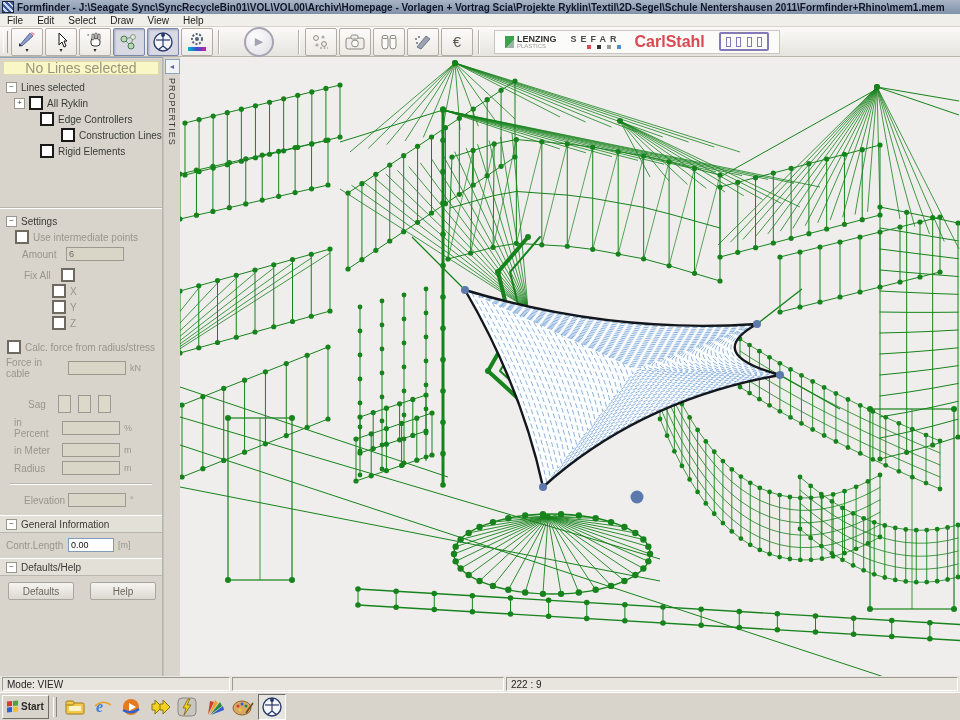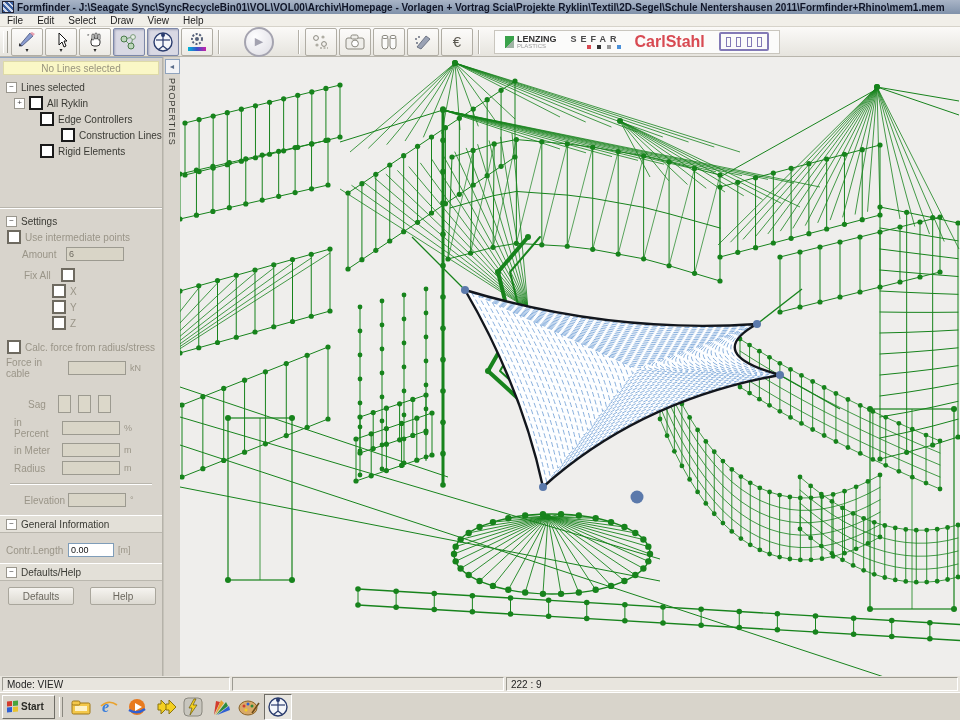--- a/index.html
+++ b/index.html
@@ -39,21 +39,21 @@
   .sefar-t{font-weight:bold;font-size:9px;letter-spacing:4px;color:#4a4a4a;}
   .sefar-sq{display:flex;gap:6px;margin-top:1px;}
   .sq{width:4px;height:4px;}
   .carlstahl{font-weight:bold;font-size:16px;color:#d84a52;}
   .logo4{width:42px;height:15px;border:2px solid #8279b6;border-radius:2px;display:flex;align-items:center;justify-content:space-around;padding:0 2px;}
   .logo4 i{display:block;width:3px;height:8px;border:1px solid #8279b6;}
   
   .panel{position:absolute;left:0;top:57px;width:163px;height:619px;background:#d8d4cc;
     border-right:1px solid #b5b2a9;box-sizing:border-box;border-top:1px solid #93a6c0;}
   .ybar{margin:3px 3px 4px 3px;height:12px;background:#faf7c6;border:1px solid #dedaa8;
-    display:flex;align-items:center;justify-content:center;color:#98947e;font-size:10px;}
+    display:flex;align-items:center;justify-content:center;color:#98947e;font-size:14px;}
   .sect-h{display:flex;align-items:center;gap:4px;padding:3px 0 2px 6px;color:#3a3a34;}
   .exp{width:9px;height:9px;border:1px solid #9a978e;background:#fff;color:#444;
     font-size:8px;line-height:7px;text-align:center;flex:0 0 auto;}
   .trow{display:flex;align-items:center;gap:4px;padding:1px 0 1px 0;}
   .cb{width:10px;height:10px;border:2px solid #1a1a1a;background:#fff;flex:0 0 auto;}
   .cb.dis{border:2px solid #6e6a60;}
   .lbl{color:#3a3a34;}
   .dis-l{color:#9a9588;}
   .hr{height:1px;background:#b9b6ad;border-bottom:1px solid #fff;margin:4px 0;}
   .frow{display:flex;align-items:center;padding:2px 6px;gap:4px;}
@@ -75,21 +75,21 @@
   
   .canvas{position:absolute;left:180px;top:57px;width:780px;height:619px;background:#efeeec;}
   
   .statusbar{position:absolute;left:0;top:676px;width:960px;height:16px;background:#e8e5de;
     display:flex;gap:2px;align-items:stretch;box-sizing:border-box;padding:1px 2px;}
   .scell{border:1px solid;border-color:#9c9a91 #fff #fff #9c9a91;display:flex;align-items:center;
     padding:0 4px;font-size:10px;color:#222;box-sizing:border-box;}
   
   .taskbar{position:absolute;left:0;top:692px;width:960px;height:28px;background:#d8d4cb;
     border-top:1px solid #fff;display:flex;align-items:center;box-sizing:border-box;}
-  .startbtn{height:22px;margin-left:2px;padding:0 10px 0 4px;display:flex;align-items:center;gap:3px;
+  .startbtn{height:22px;margin-left:2px;padding:0 4px 0 4px;display:flex;align-items:center;gap:3px;
     border:1px solid;border-color:#fff #6f6d66 #6f6d66 #fff;background:#d8d4cb;font-weight:bold;font-size:10px;}
   .flag{width:11px;height:11px;display:grid;grid-template-columns:5px 5px;grid-template-rows:5px 5px;gap:1px;transform:skewY(-6deg);}
   .flag i{display:block;}
   .qsep{width:2px;height:20px;border-left:1px solid #fff;border-right:1px solid #8a887f;margin:0 4px;}
   .qbtn{width:26px;height:24px;display:flex;align-items:center;justify-content:center;margin:0 1px;}
   .qbtn.pressed{border:1px solid;border-color:#6f6d66 #fff #fff #6f6d66;background:#e7e5df;}
 </style>
 </head>
 <body>
 
@@ -263,21 +263,21 @@
       <span class="cb"></span>
       <span class="lbl">Rigid Elements</span>
     </div>
 
     <div style="height:44px"></div>
     <div class="hr"></div>
     <div class="sect-h">
       <span class="exp">−</span>
       <span class="lbl">Settings</span>
     </div>
-    <div class="trow" style="padding-left:7px">
+    <div class="trow" style="padding-left:15px">
       <span class="cb dis"></span>
       <span class="dis-l">Use intermediate points</span>
     </div>
     <div class="frow" style="padding-left:22px">
       <span class="dis-l fl" style="width:40px">Amount</span>
       <input class="inp" disabled="" value="6" style="">
     </div>
     <div class="trow" style="padding-left:24px;margin-top:4px">
       <span class="dis-l" style="margin-right:6px">Fix All</span>
       <span class="cb dis"></span>
@@ -329,21 +329,21 @@
     <div class="frow" style="padding-left:24px">
       <span class="dis-l" style="width:40px">Elevation</span>
       <input class="inp" disabled="" style="">
       <span class="unit">°</span>
     </div>
     <div style="height:6px"></div>
     <div class="sect-h hdrbar">
       <span class="exp">−</span>
       <span class="lbl">General Information</span>
     </div>
-    <div class="frow" style="margin-top:8px">
+    <div class="frow" style="margin-top:3px">
       <span class="dis-l fl">Contr.Length</span>
       <input class="inp en" style="width: 40px;" value="0.00">
       <span class="unit">[m]</span>
     </div>
     <div class="sect-h hdrbar" style="margin-top:4px">
       <span class="exp">−</span>
       <span class="lbl">Defaults/Help</span>
     </div>
     <div class="frow" style="gap:16px;padding-left:8px;margin-top:4px">
       <span class="pbtn">Defaults</span>

